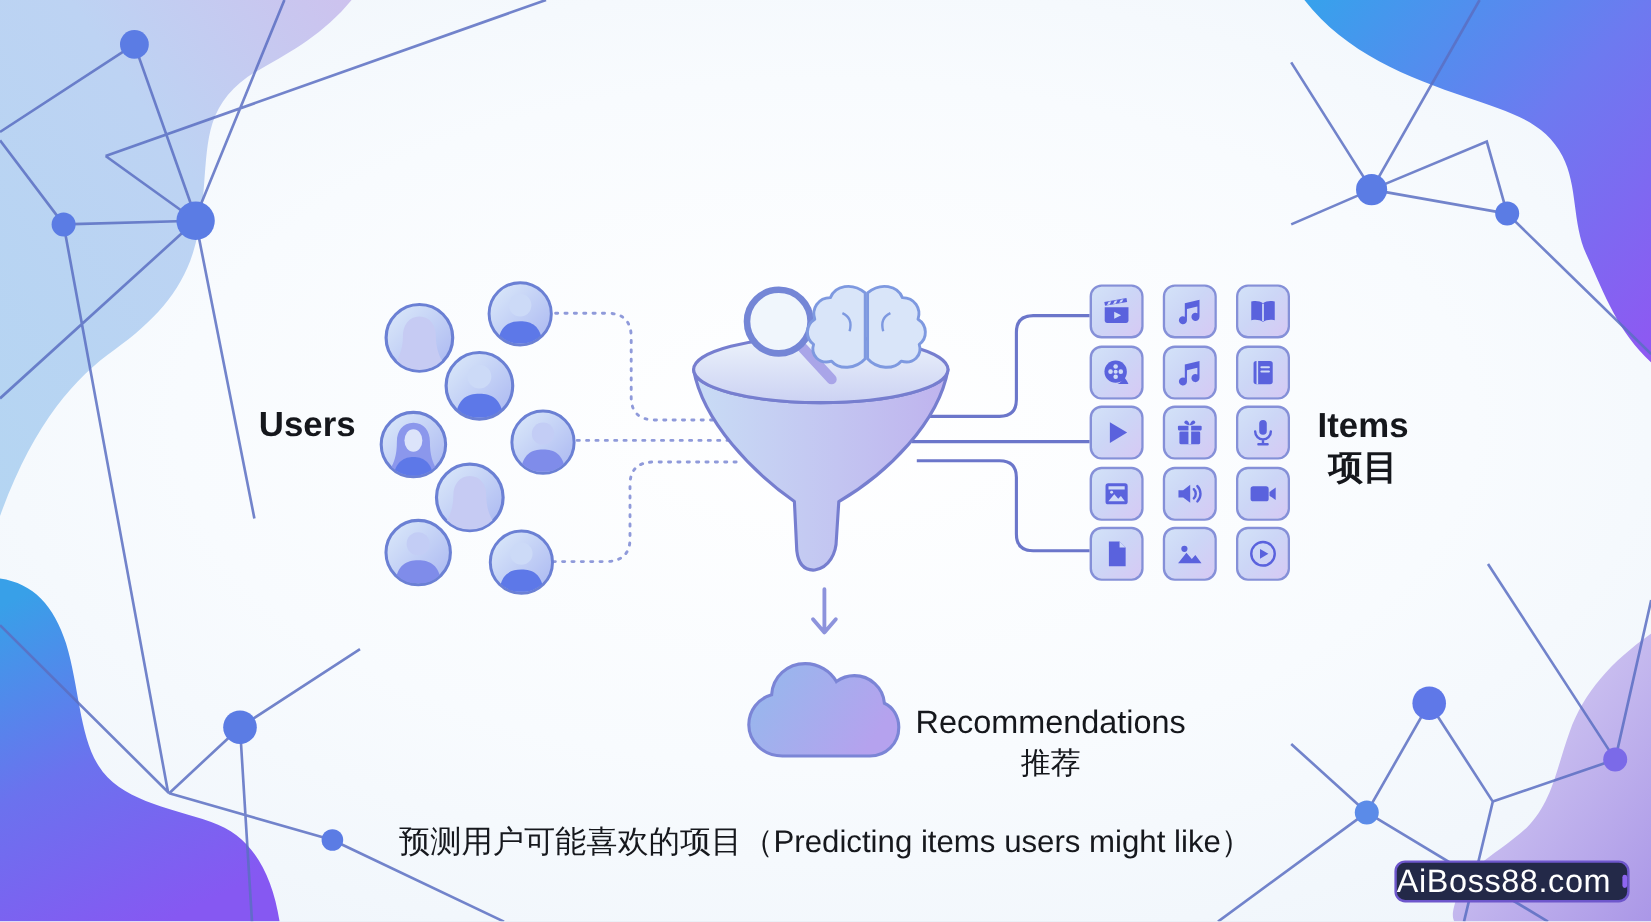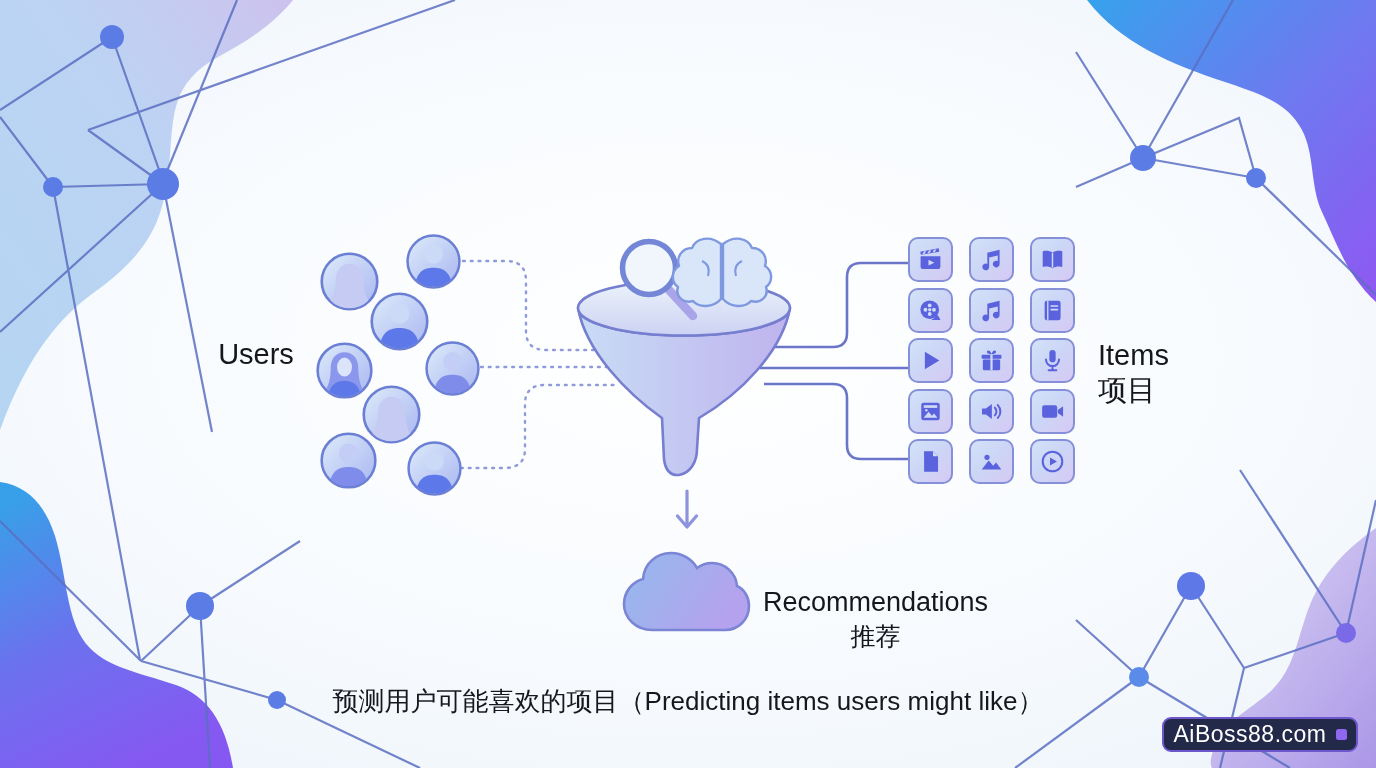--- a/index.html
+++ b/index.html
@@ -3,40 +3,40 @@
 <meta charset="utf-8">
 <style>
   html,body{margin:0;padding:0;}
   body{font-family:"Liberation Sans","DejaVu Sans",sans-serif;background:#e8edf5;}
   .canvas{position:relative;width:1376px;height:768px;overflow:hidden;
     background:radial-gradient(ellipse 980px 520px at 50% 46%, #ffffff 0%, #f8fbfe 55%, #eff5fb 100%);}
   svg{display:block;}
   .layer{position:absolute;left:0;top:0;width:1376px;height:768px;pointer-events:none;}
   .title{position:absolute;left:0;top:100px;width:100%;text-align:center;
     font-size:37px;font-weight:500;color:#121418;letter-spacing:.2px;}
-  .side-label{position:absolute;color:#15171c;font-weight:400;}
+  .side-label{position:absolute;color:#15171c;font-weight:700;}
   .users-label{left:186px;top:337px;width:140px;text-align:center;font-size:29px;line-height:35px;}
   .items-label{left:1098px;top:338px;text-align:left;font-size:29px;line-height:35px;}
   .reco-label{position:absolute;left:763px;top:561px;color:#15171c;font-weight:500;
     font-size:27px;line-height:34px;margin-top:24px;}
   .reco-label .zh{font-size:25px;text-align:center;}
   .caption{position:absolute;left:0;top:684px;width:100%;text-align:center;
     font-size:26px;font-weight:500;color:#16181d;}
   .avatar{position:absolute;}
   .items-grid{position:absolute;left:908px;top:237px;display:grid;
     grid-template-columns:repeat(3,45px);grid-auto-rows:45px;gap:5.5px 16px;}
   .tile{width:45px;height:45px;box-sizing:border-box;border-radius:10px;
     border:2.5px solid #8590d8;
     background:linear-gradient(135deg,#d3e2f8 0%,#ccd6f6 45%,#d6c9f4 100%);
     display:flex;align-items:center;justify-content:center;}
   .tile svg{width:27px;height:27px;color:#5a62dd;}
   .watermark{position:absolute;left:1162px;top:717px;width:196px;height:35px;
     box-sizing:border-box;background:#232948;border:2px solid #6e57cc;border-radius:9px;
     display:flex;align-items:center;justify-content:center;gap:9px;z-index:6;}
-  .wm-text{color:#ffffff;font-size:23px;font-weight:500;letter-spacing:.5px;}
+  .wm-text{color:#ffffff;font-size:27px;font-weight:500;letter-spacing:.5px;}
   .wm-square{width:11px;height:11px;border-radius:2.5px;background:#8e66f0;}
 </style>
 </head>
 <body>
 
 <div class="canvas">
 
   <svg class="layer" viewBox="0 0 1376 768">
     <defs>
       <linearGradient id="gTL" x1="0" y1="1" x2="1" y2="0">
@@ -372,21 +372,21 @@
           <path fill="currentColor" d="M9.8 8.4 16 12l-6.2 3.6Z"></path>
         </svg>
      </div>
     </div>
 
 
   <div class="side-label users-label" style="position:absolute;">
     <div>Users</div>
   </div>
 
-  <div class="side-label items-label" style="position:absolute;">
+  <div class="side-label items-label" style="position:absolute;text-align:center;">
     <div>Items</div>
     <div>项目</div>
   </div>
 
   <div class="reco-label">
     <div>Recommendations</div>
     <div class="zh">推荐</div>
   </div>
 
   <div class="caption">预测用户可能喜欢的项目（Predicting items users might like）</div>

